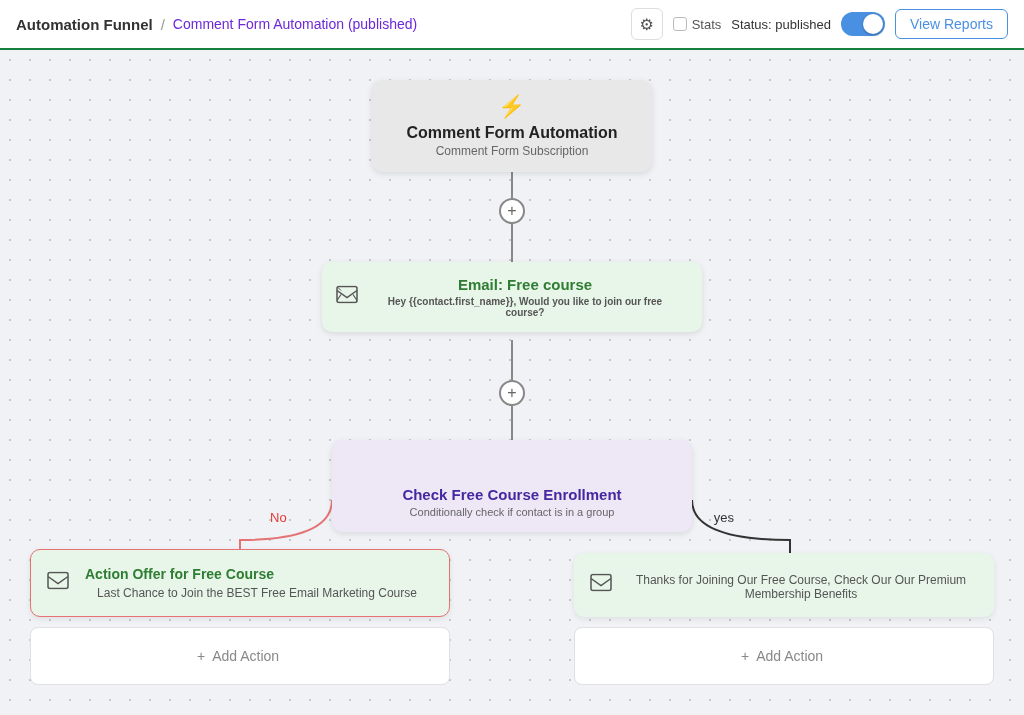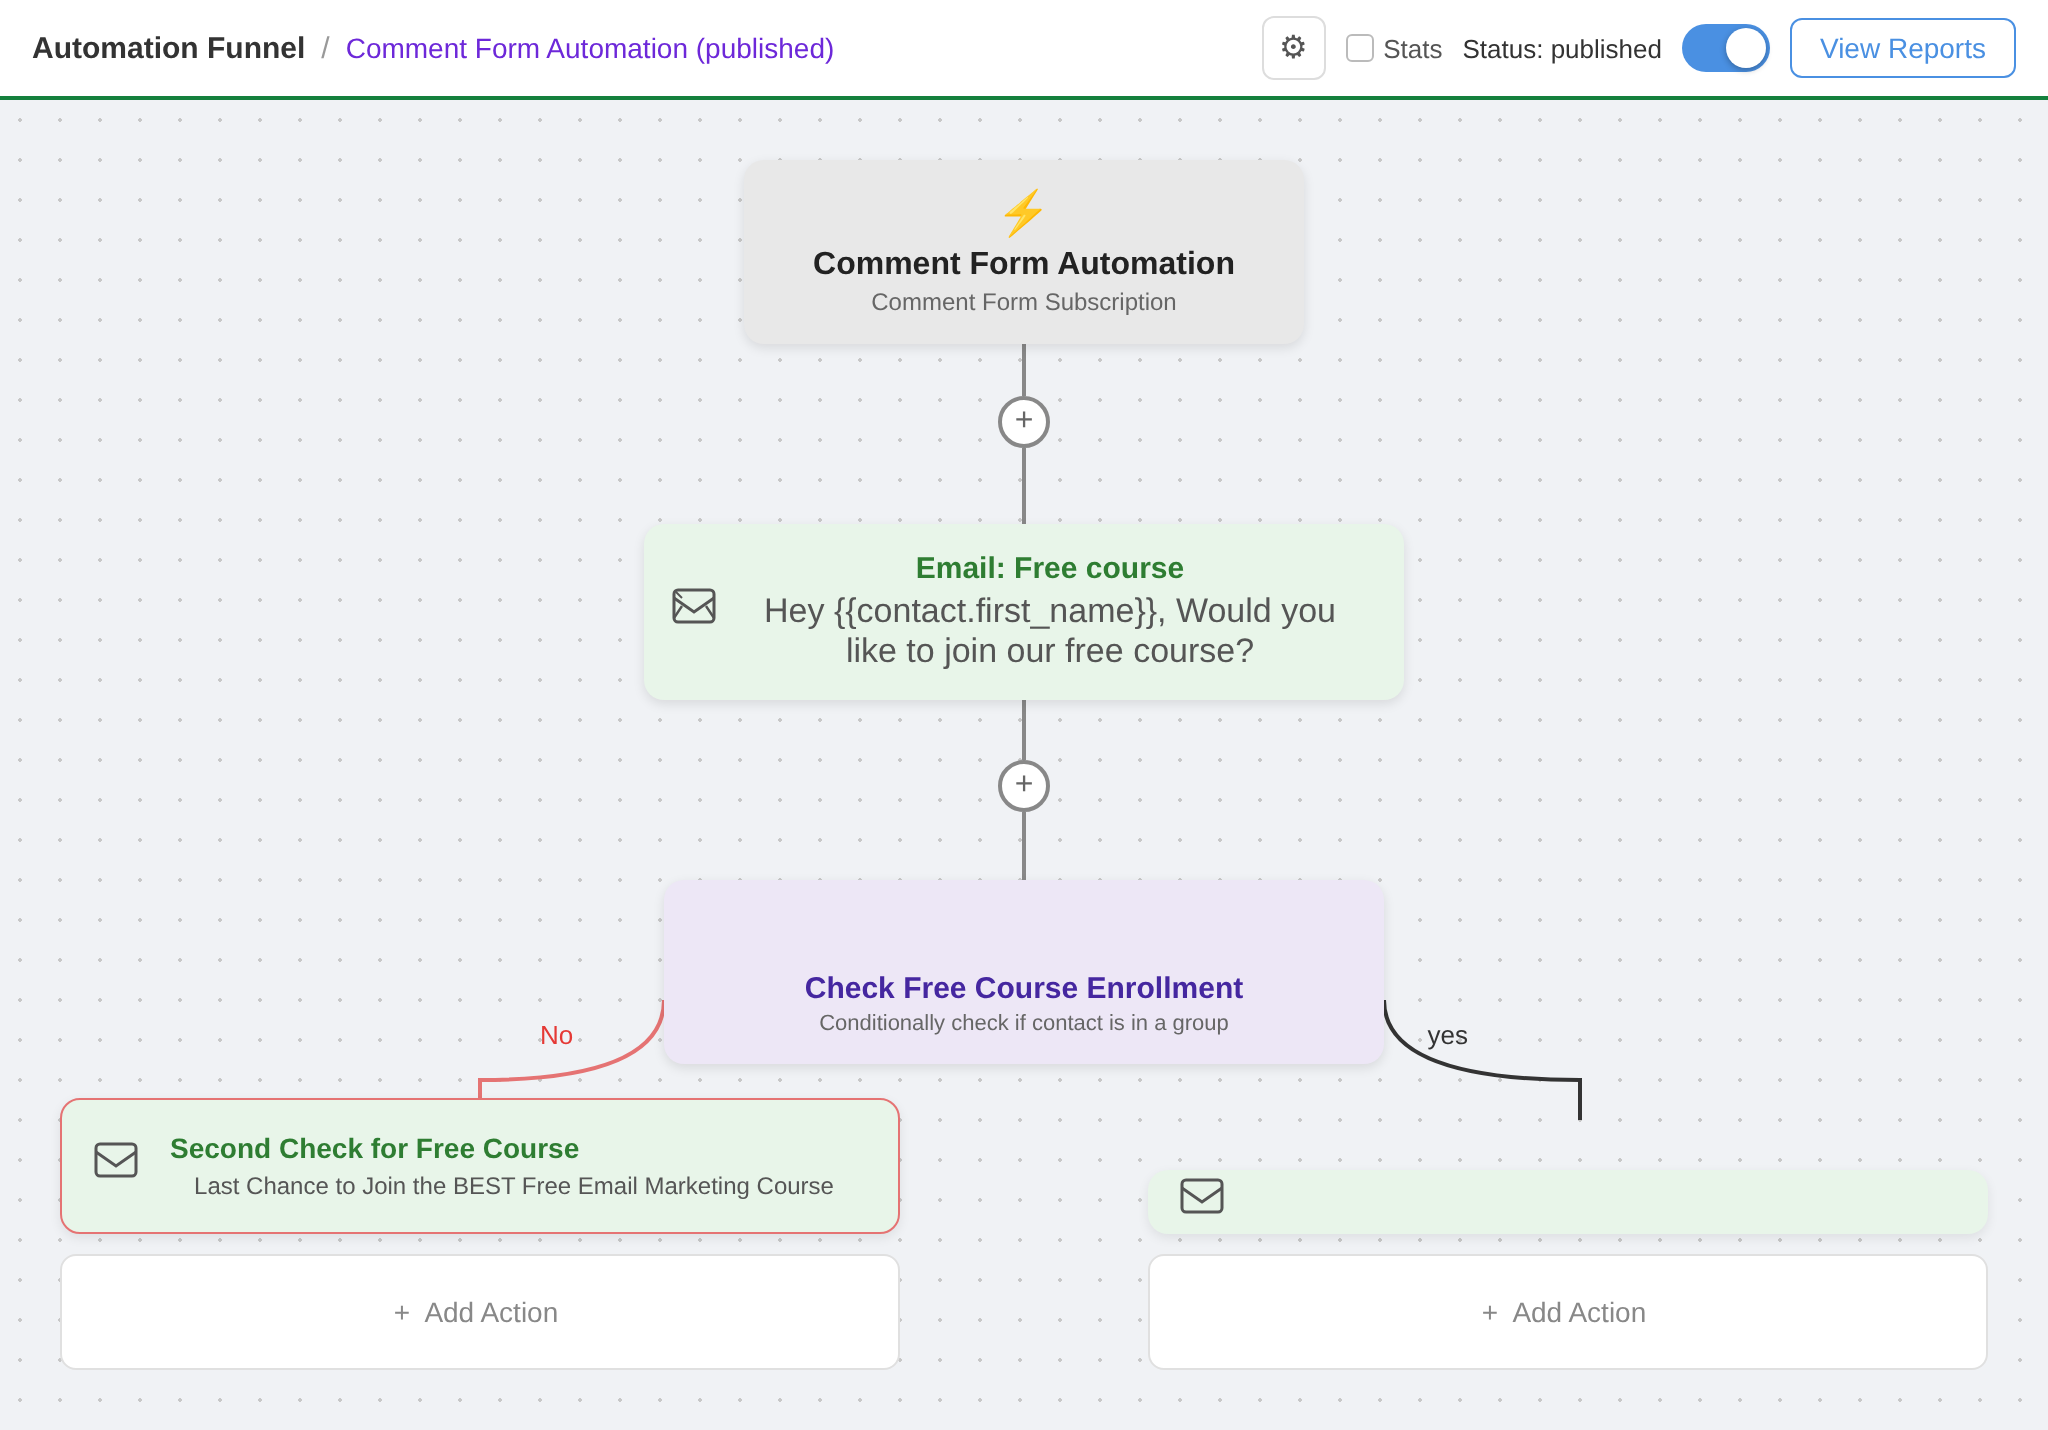--- a/index.html
+++ b/index.html
@@ -181,23 +181,24 @@
       transform: translateY(-50%);
       font-size: 20px;
       color: #555;
     }
     .node-email-title {
       font-size: 15px;
       font-weight: 700;
       color: #2e7d32;
     }
     .node-email-sub {
-      font-size: 17px;
+      font-size: 10px;
       color: #555;
       margin-top: 3px;
+      font-weight: bold;
     }
 
     .node-condition {
       position: absolute;
       left: 50%;
       transform: translateX(-50%);
       background: #ede7f6;
       border-radius: 10px;
       padding: 14px 24px;
       text-align: center;
@@ -376,37 +377,38 @@
   <div class="label-yes" style="right:290px; top:460px;">yes</div>
 
   <div class="branch-left">
     <div class="branch-card branch-card-left">
       <div class="branch-card-icon">
         <svg width="22" height="18" viewBox="0 0 22 18" fill="none">
           <rect x="1" y="1" width="20" height="16" rx="2" stroke="#555" stroke-width="1.5" fill="none"></rect>
           <path d="M1 5l10 7 10-7" stroke="#555" stroke-width="1.5" fill="none"></path>
         </svg>
       </div>
-      <div class="branch-card-title">Second Check for Free Course</div>
+      <div class="branch-card-title">Action Offer for Free Course</div>
       <div class="branch-card-sub">Last Chance to Join the BEST Free Email Marketing Course</div>
     </div>
     <div class="add-action-bar">
       <span>+</span>
       <span>Add Action</span>
     </div>
   </div>
 
   <div class="branch-right">
     <div class="branch-card branch-card-right">
       <div class="branch-card-icon">
         <svg width="22" height="18" viewBox="0 0 22 18" fill="none">
           <rect x="1" y="1" width="20" height="16" rx="2" stroke="#555" stroke-width="1.5" fill="none"></rect>
           <path d="M1 5l10 7 10-7" stroke="#555" stroke-width="1.5" fill="none"></path>
         </svg>
       </div>
+      <div class="branch-card-sub">Thanks for Joining Our Free Course, Check Our Our Premium Membership Benefits</div>
     </div>
     <div class="add-action-bar">
       <span>+</span>
       <span>Add Action</span>
     </div>
   </div>
 
 </div>
 
 </body></html>

